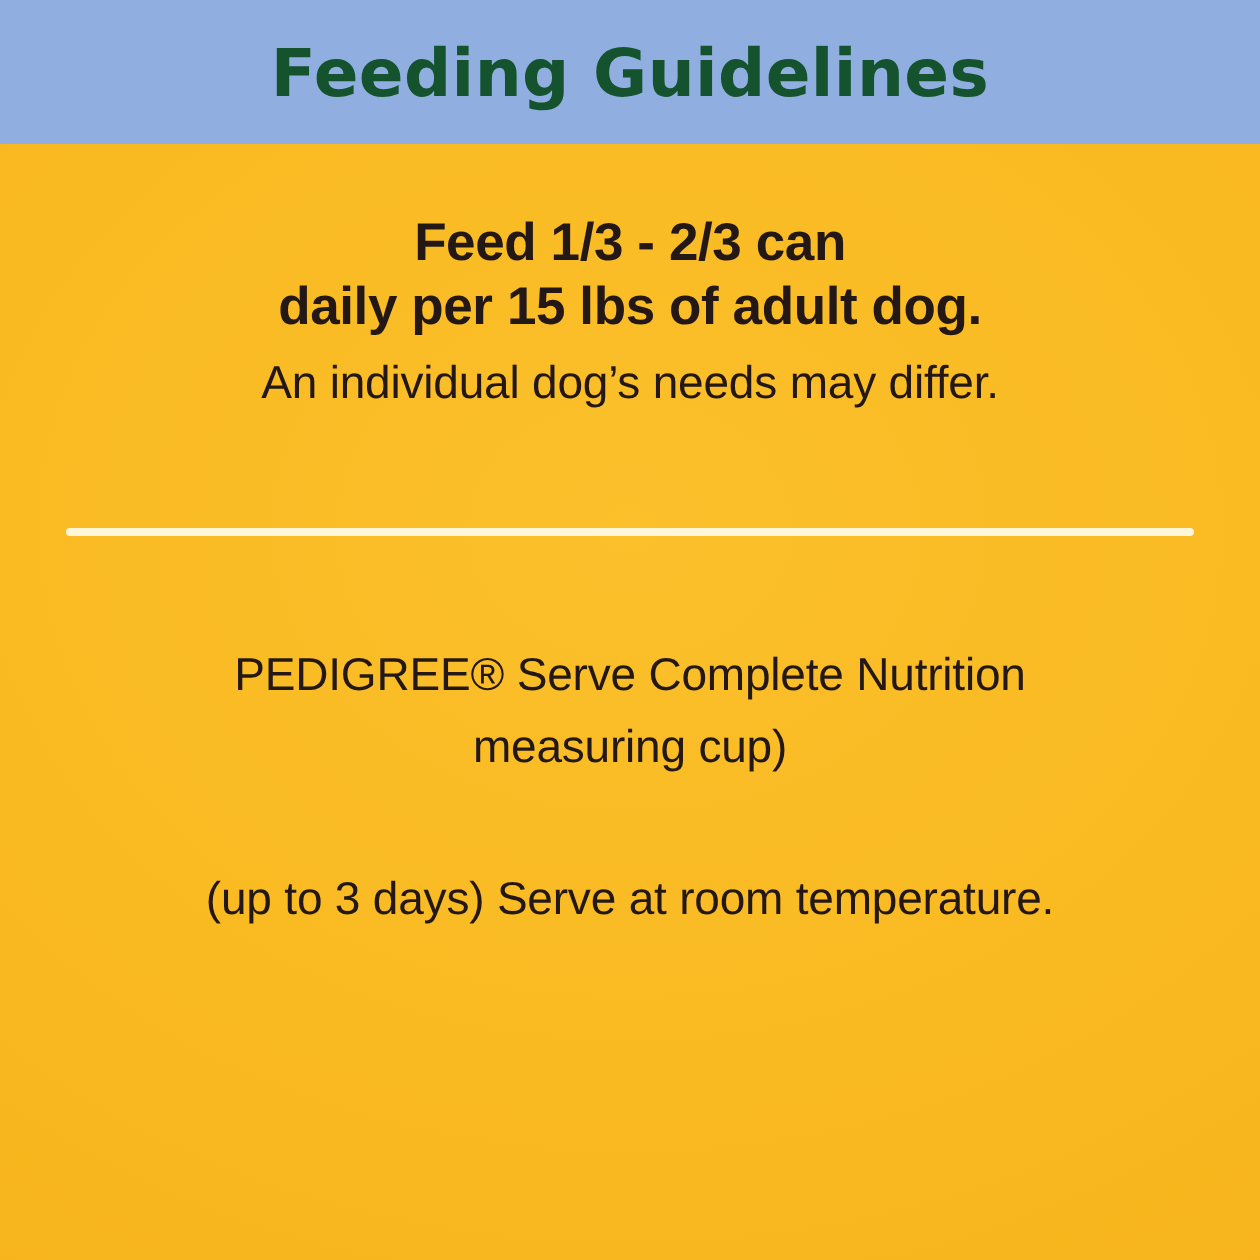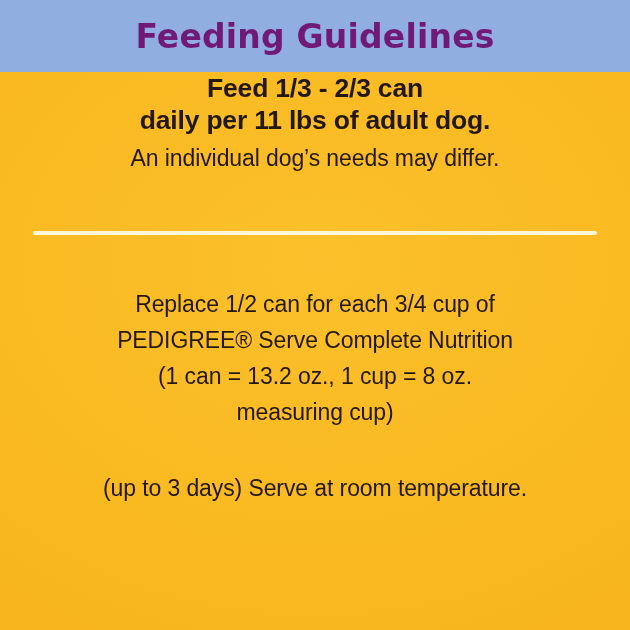--- a/index.html
+++ b/index.html
@@ -30,21 +30,21 @@
     top: 0;
     left: 0;
     width: 630px;
     height: 72px;
     background: #90afe0;
     display: flex;
     align-items: center;
     justify-content: center;
   }
   .header-title {
-    color: #701a75;
+    color: #14532d;
     font-size: 33px;
     font-weight: bold;
     letter-spacing: 0.2px;
     line-height: 1;
     white-space: nowrap;
     font-family: "DejaVu Sans", "Liberation Sans", sans-serif;
   }
 
   
   .body-area {
@@ -77,21 +77,21 @@
     letter-spacing: -0.2px;
   }
   .reg {
     font-weight: normal;
     font-size: 23px;
     line-height: 33px;
     letter-spacing: -0.1px;
   }
 
   
-  .sec-feed { }
+  .sec-feed { padding-top: 33px; }
   .sec-feed .reg { padding-top: 6px; }
 
   
   .divider-wrap {
     position: relative;
     height: 4px;
     margin: 0;
   }
   .divider {
     position: absolute;
@@ -118,36 +118,34 @@
 <div class="panel">
 
   <div class="header-band">
     <div class="header-title">Feeding Guidelines</div>
   </div>
 
   <div class="body-area">
 
     <div class="section sec-feed">
       <span class="ln bold">Feed 1/3 - 2/3 can</span>
-      <span class="ln bold">daily per 11 lbs of adult dog.</span>
+      <span class="ln bold">daily per 15 lbs of adult dog.</span>
       <span class="ln reg">An individual dog’s needs may differ.</span>
     </div>
 
     <div class="sec-divider-space-top"></div>
 
     <div class="divider-wrap">
       <div class="divider"></div>
     </div>
 
     <div class="sec-divider-space-bottom"></div>
 
     <div class="section sec-mix">
-      <span class="ln reg">Replace 1/2 can for each 3/4 cup of</span>
       <span class="ln reg">PEDIGREE® Serve Complete Nutrition</span>
-      <span class="ln reg">(1 can = 13.2 oz., 1 cup = 8 oz.</span>
       <span class="ln reg">measuring cup)</span>
     </div>
 
     <div class="section sec-fridge">
       <span class="ln reg">(up to 3 days) Serve at room temperature.</span>
     </div>
 
   </div>
 </div>
 

